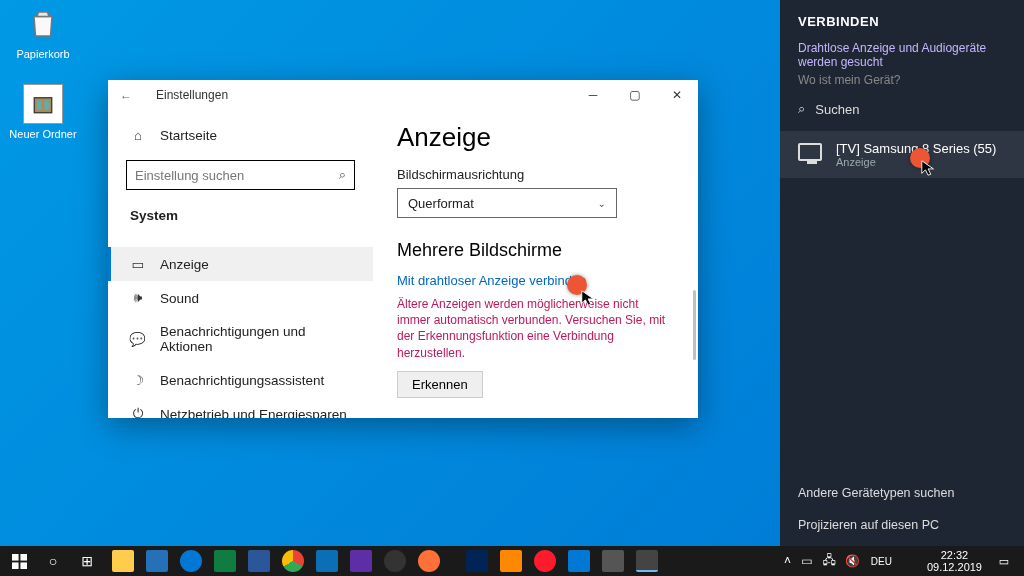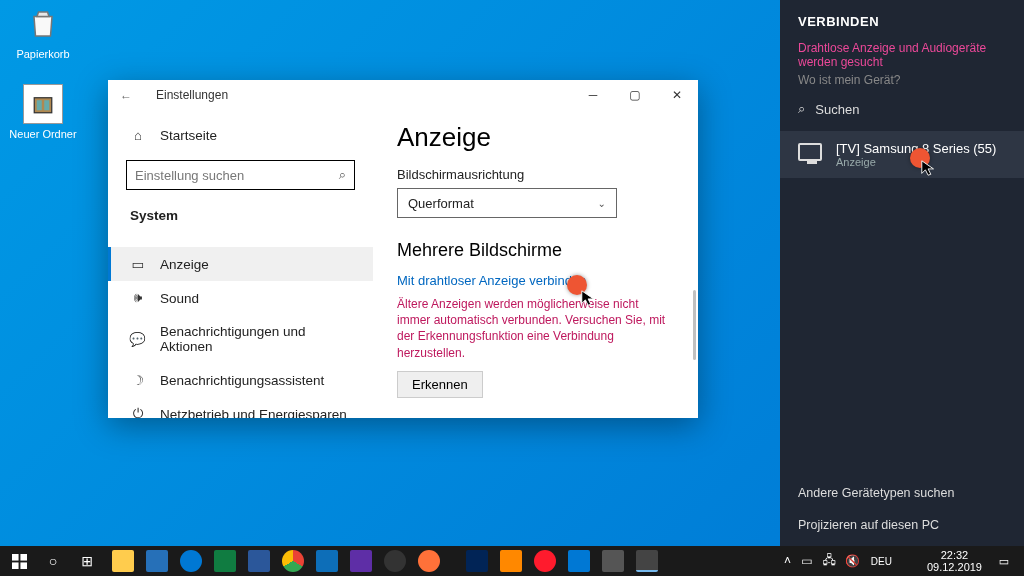--- a/index.html
+++ b/index.html
@@ -66,21 +66,21 @@
 .cur1 { position:absolute; left:580px; top:289px; z-index:51; }
 .hot2 { position:absolute; left:910px; top:148px; width:20px; height:20px; background:#e53; border-radius:50%; z-index:50; box-shadow:0 0 4px rgba(0,0,0,.4); }
 .cur2 { position:absolute; left:920px; top:159px; z-index:51; }
 .cursor-svg { width:18px; height:18px; }
 
 .connect-panel {
   position:absolute; right:0; top:0; width:244px; height:546px;
   background:#1f2633; color:#fff; padding: 14px 18px 10px;
 }
 .connect-panel h3 { font-size:13px; font-weight:600; letter-spacing:.5px; margin-bottom:12px; }
-.connect-panel .sub { font-size:12px; color:#ec4899; margin-bottom:4px; }
+.connect-panel .sub { font-size:12px; color:#c4b5fd; margin-bottom:4px; }
 .connect-panel .qlink { font-size:12px; color:#888; margin-bottom:14px; cursor:pointer; }
 .connect-panel .search-row { display:flex; align-items:center; gap:10px; font-size:13px; color:#ddd; margin-bottom:14px; cursor:text; }
 .device {
   margin: 0 -18px; padding: 10px 18px; background:#2e3644; display:flex; gap:14px; cursor:pointer;
 }
 .device .dico { width:24px; height:18px; border:2px solid #ddd; border-radius:2px; margin-top:2px; position:relative; }
 .device .dico:after { content:""; position:absolute; bottom:-5px; left:7px; width:10px; height:3px; background:#ddd; }
 .device .dname { font-size:13px; color:#fff; }
 .device .dtype { font-size:11px; color:#9aa; }
 .panel-bottom { position:absolute; bottom:14px; left:18px; right:18px; }

